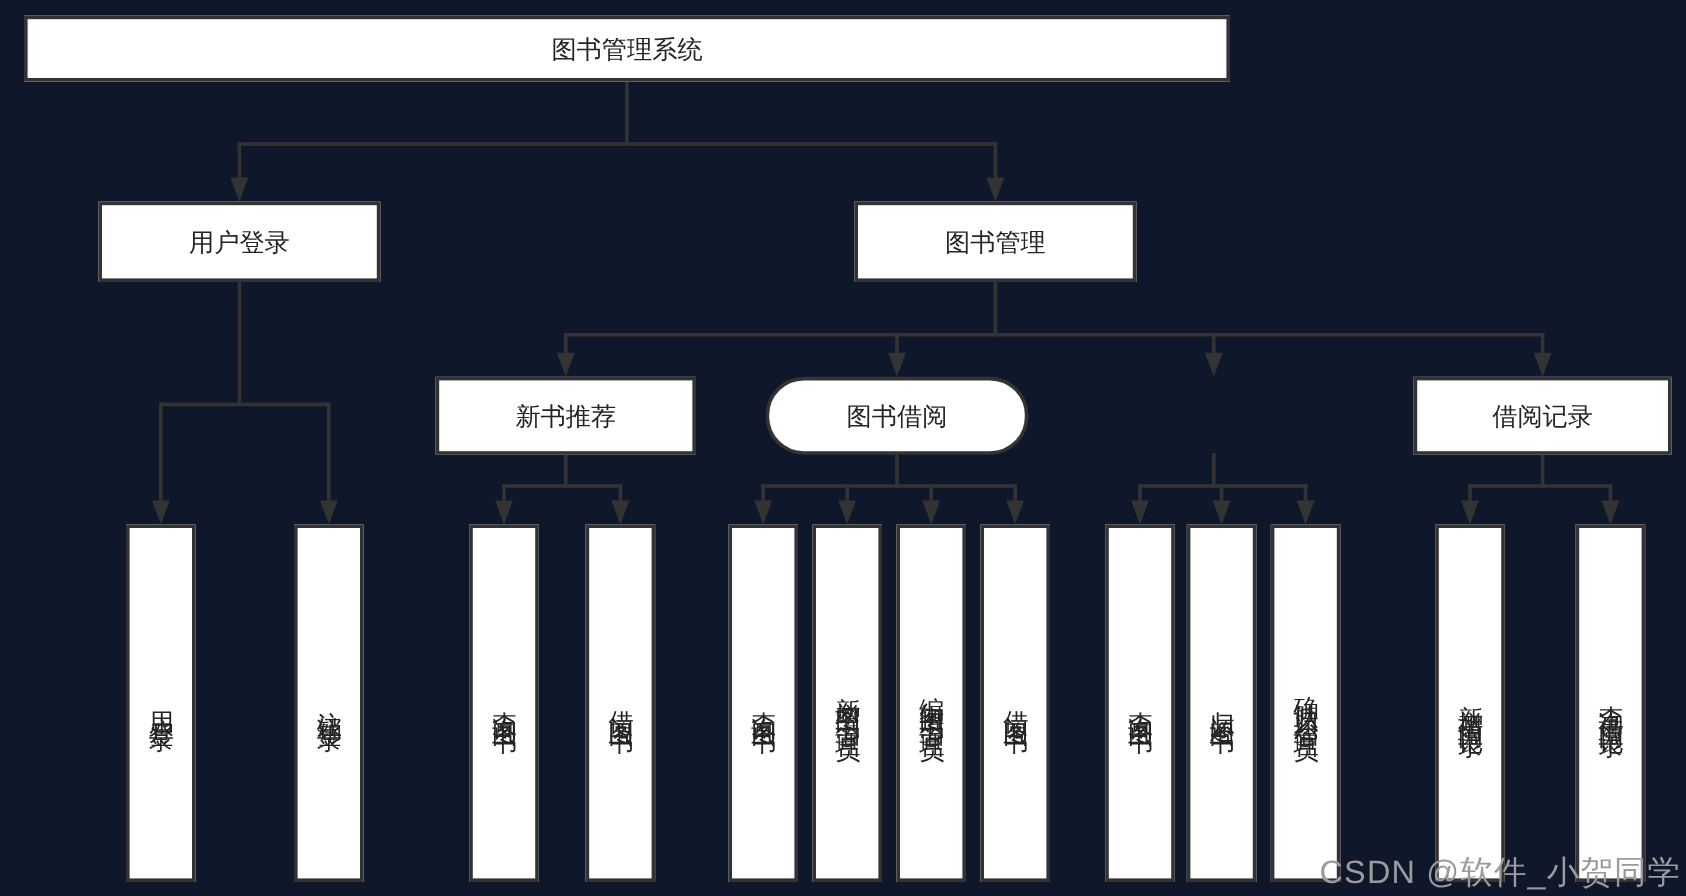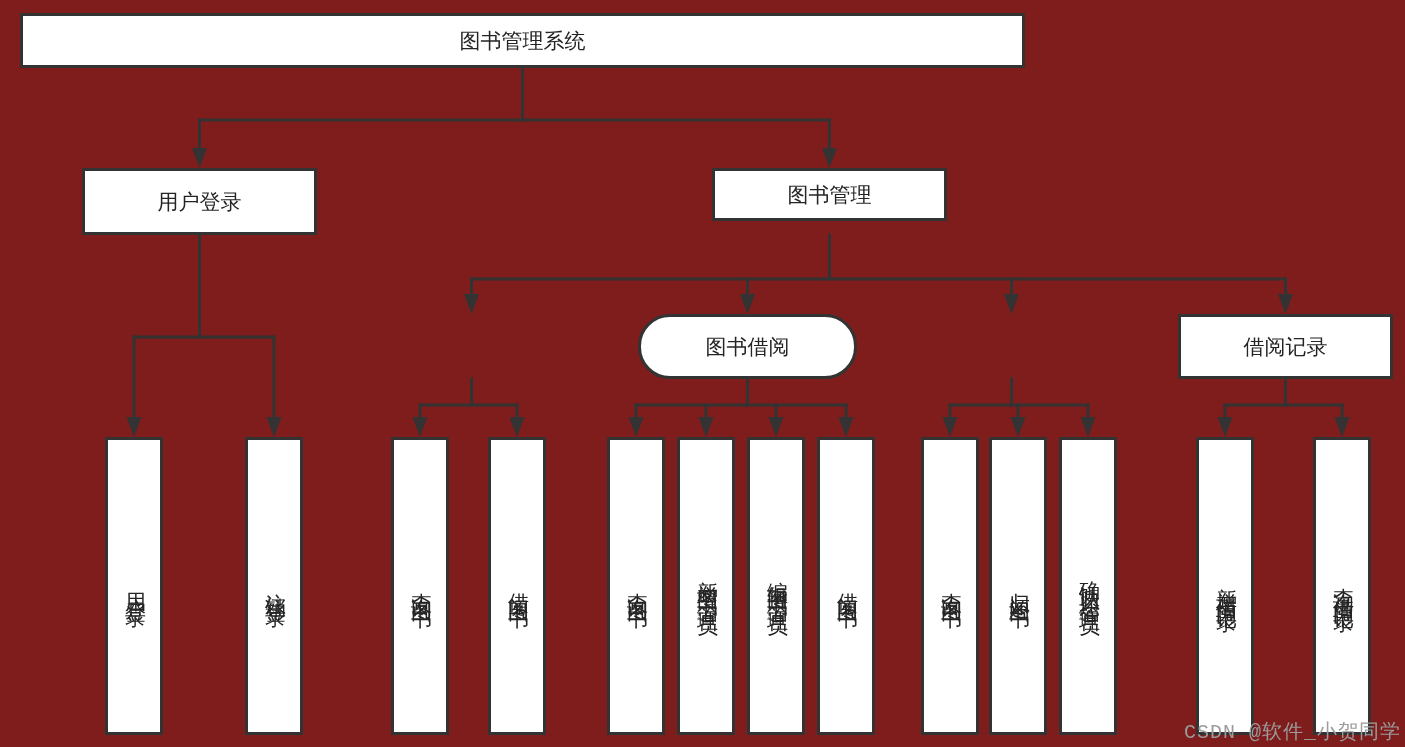--- a/index.html
+++ b/index.html
@@ -1,36 +1,36 @@
 <!DOCTYPE html>
 <html><head>
 <meta charset="utf-8">
 <style>
   html,body { margin:0; padding:0; background:#ffffff; }
   .canvas {
     position:relative; width:1405px; height:747px;
-    background:#7f1d1d; overflow:hidden;
-    font-family:Liberation Mono, monospace;
+    background:#0f172a; overflow:hidden;
+    font-family:Liberation Sans, sans-serif;
   }
   svg.connectors { position:absolute; left:0; top:0; width:1405px; height:747px; z-index:1; }
   .node {
     position:absolute; box-sizing:border-box;
     border:3px solid #333333; background:#ffffff;
     display:flex; align-items:center; justify-content:center;
     font-size:21px; color:#242424; z-index:2;
     white-space:nowrap;
   }
   .leaf {
     writing-mode:vertical-rl; text-orientation:mixed;
     letter-spacing:5px; font-size:21px; line-height:1;
     white-space:normal;
   }
   .watermark {
     position:absolute; right:4px; bottom:2px;
-    font-size:20px; color:#9b9b9b; z-index:6; letter-spacing:1px;
+    font-size:27px; color:#9b9b9b; z-index:6; letter-spacing:1px;
   }
 </style>
 </head>
 <body>
 
 <div class="canvas">
 
   <svg class="connectors" viewBox="0 0 1405 747" xmlns="http://www.w3.org/2000/svg">
     <g stroke="#333333" stroke-width="3" fill="none" stroke-linecap="square">
 
@@ -93,22 +93,23 @@
       <path d="M1010.5 417 L1025.5 417 L1018 437 Z"></path>
       <path d="M1080.5 417 L1095.5 417 L1088 437 Z"></path>
       <path d="M1217.5 417 L1232.5 417 L1225 437 Z"></path>
       <path d="M1334.5 417 L1349.5 417 L1342 437 Z"></path>
     </g>
   </svg>
 
   <div class="node" style="left:20px; top:13px; width:1005px; height:55px;">图书管理系统</div>
 
   <div class="node" style="left:82px; top:168px; width:235px; height:67px;">用户登录</div>
-  <div class="node" style="left:712px; top:168px; width:235px; height:53px;">图书管理</div>
+  <div class="node" style="left:712px; top:168px; width:235px; height:67px;">图书管理</div>
 
+  <div class="node" style="left:363px; top:314px; width:217px; height:65px;">新书推荐</div>
   <div class="node" style="left:638px; top:314px; width:219px; height:65px;border-radius:32px;">图书借阅</div>
   <div class="node" style="left:1178px; top:314px; width:215px; height:65px;text-align:right;">借阅记录</div>
 
   <div class="node leaf" style="left:105px; top:437px; width:58px; height:298px;">用户登录</div>
   <div class="node leaf" style="left:245px; top:437px; width:58px; height:298px;">注销登录</div>
   <div class="node leaf" style="left:391px; top:437px; width:58px; height:298px;">查询图书</div>
   <div class="node leaf" style="left:488px; top:437px; width:58px; height:298px;">借阅图书</div>
   <div class="node leaf" style="left:607px; top:437px; width:58px; height:298px;">查询图书</div>
   <div class="node leaf" style="left:677px; top:437px; width:58px; height:298px;">新增图书（管理员）</div>
   <div class="node leaf" style="left:747px; top:437px; width:58px; height:298px;">编辑图书（管理员）</div>

